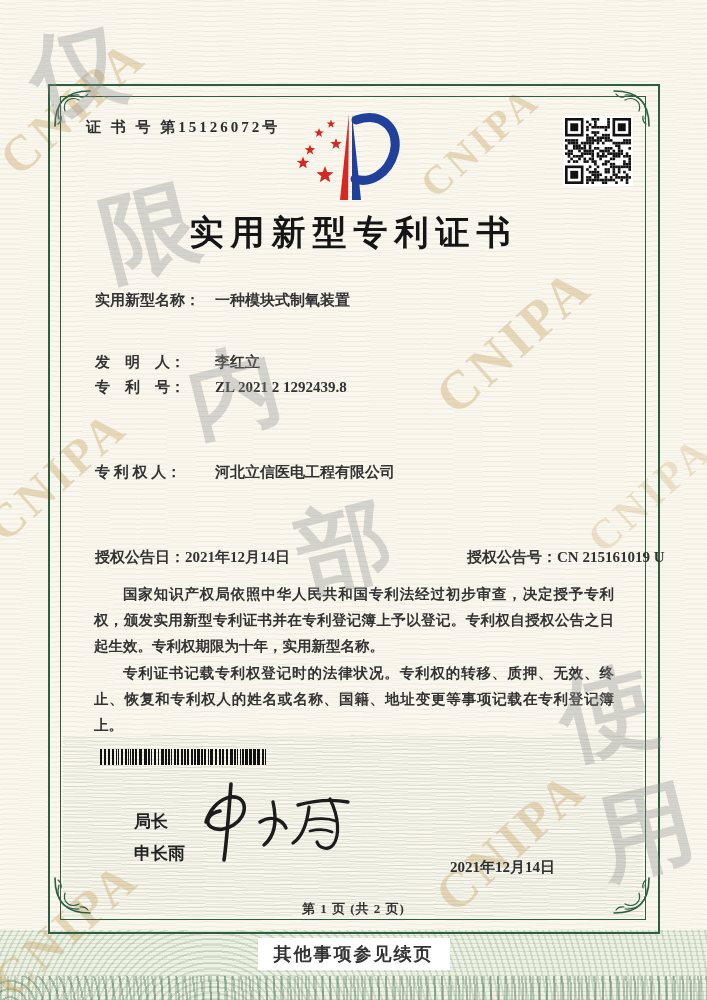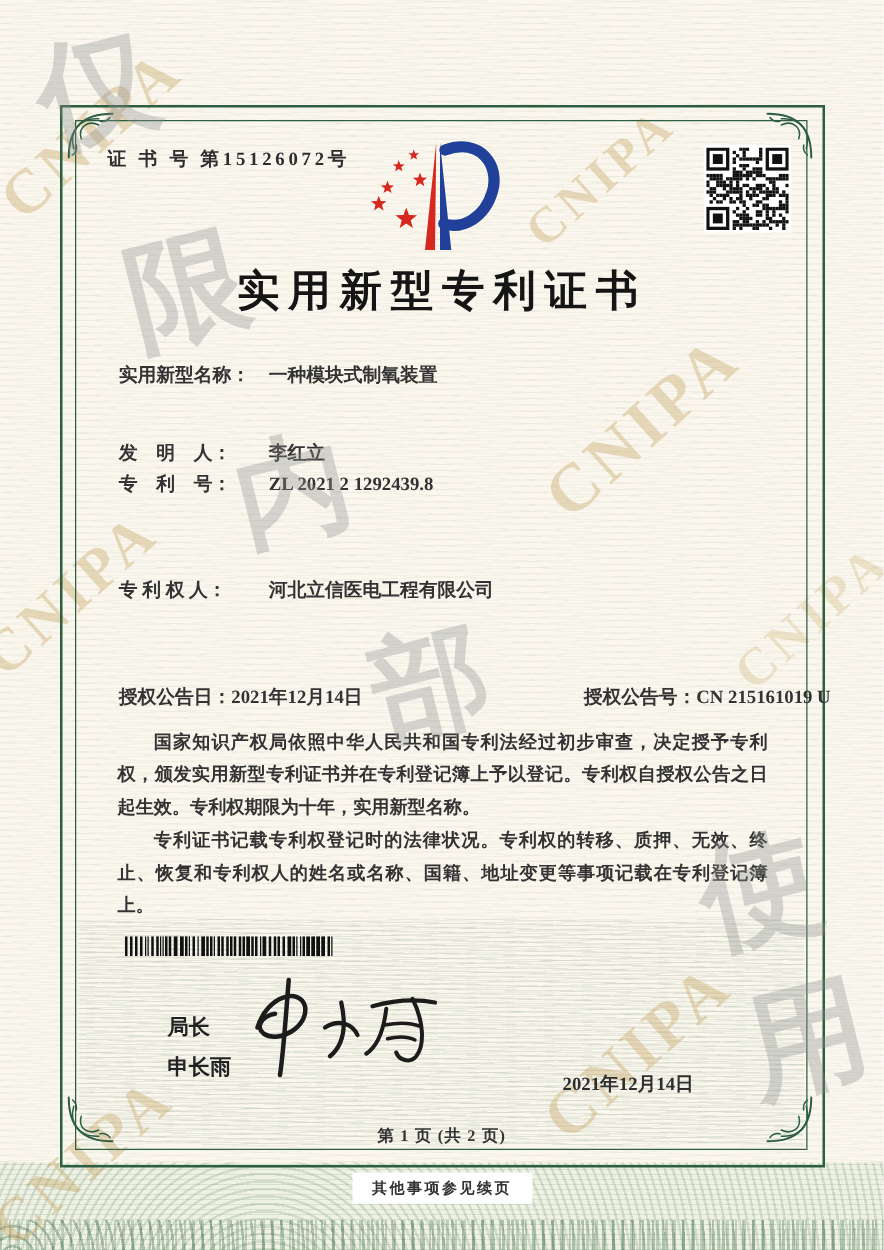--- a/index.html
+++ b/index.html
@@ -43,21 +43,21 @@
   .field{position:absolute;left:95px;font-size:15px;color:#333;font-weight:600;white-space:nowrap;}
   .flabel{display:inline-block;width:120px;}
   .grant-no-part{position:absolute;left:372px;top:0;}
   .body-text{position:absolute;left:94px;top:582px;width:520px;font-size:14.5px;line-height:1.78;color:#333;text-align:justify;}
   .body-text p{margin:0 0 2px 0;text-indent:2em;font-weight:600;}
   .barcode{position:absolute;left:100px;top:749px;width:168px;height:16px;}
   .signer{position:absolute;left:110px;top:806px;font-size:17px;color:#222;font-weight:600;line-height:1.9;margin-left:24px;}
   .signature{position:absolute;left:178px;top:778px;width:185px;height:92px;}
   .sign-date{position:absolute;left:420px;top:858px;width:165px;text-align:center;font-size:15px;color:#2e2e2e;font-weight:600;}
   .page-info{position:absolute;left:0;right:0;top:900px;text-align:center;font-size:13px;color:#333;font-weight:600;letter-spacing:1px;}
-  .footer-note{position:absolute;left:50%;top:938px;transform:translateX(-50%);background:#ffffff;padding:4px 16px;font-size:12px;color:#333;font-weight:600;letter-spacing:2px;z-index:3;}
+  .footer-note{position:absolute;left:50%;top:938px;transform:translateX(-50%);background:#ffffff;padding:4px 16px;font-size:18px;color:#333;font-weight:600;letter-spacing:2px;z-index:3;}
 </style>
 </head>
 <body>
 
 <div class="page">
 
   <div class="wave-zone"></div>
   <div class="band-bottom"></div>
   <div class="band-lace"></div>
 

